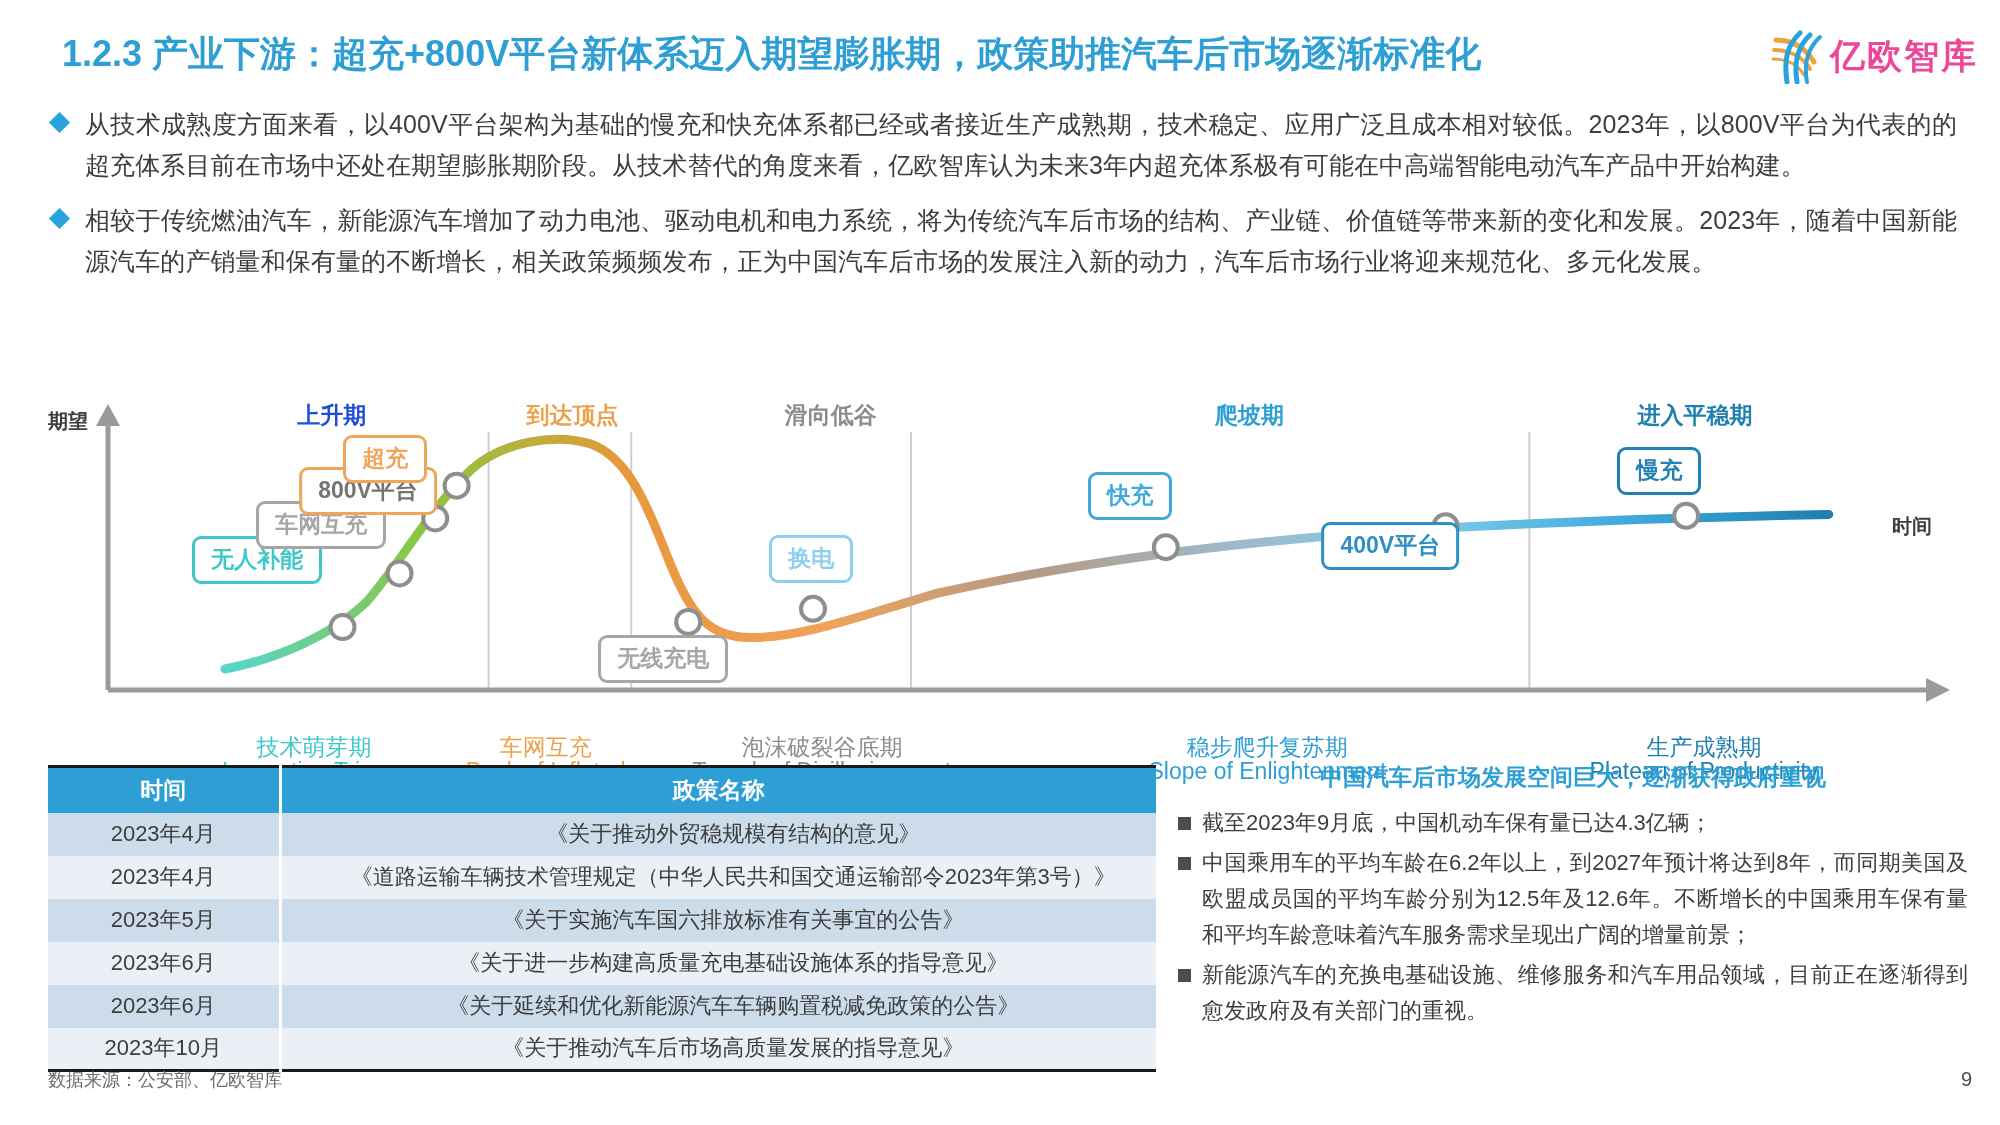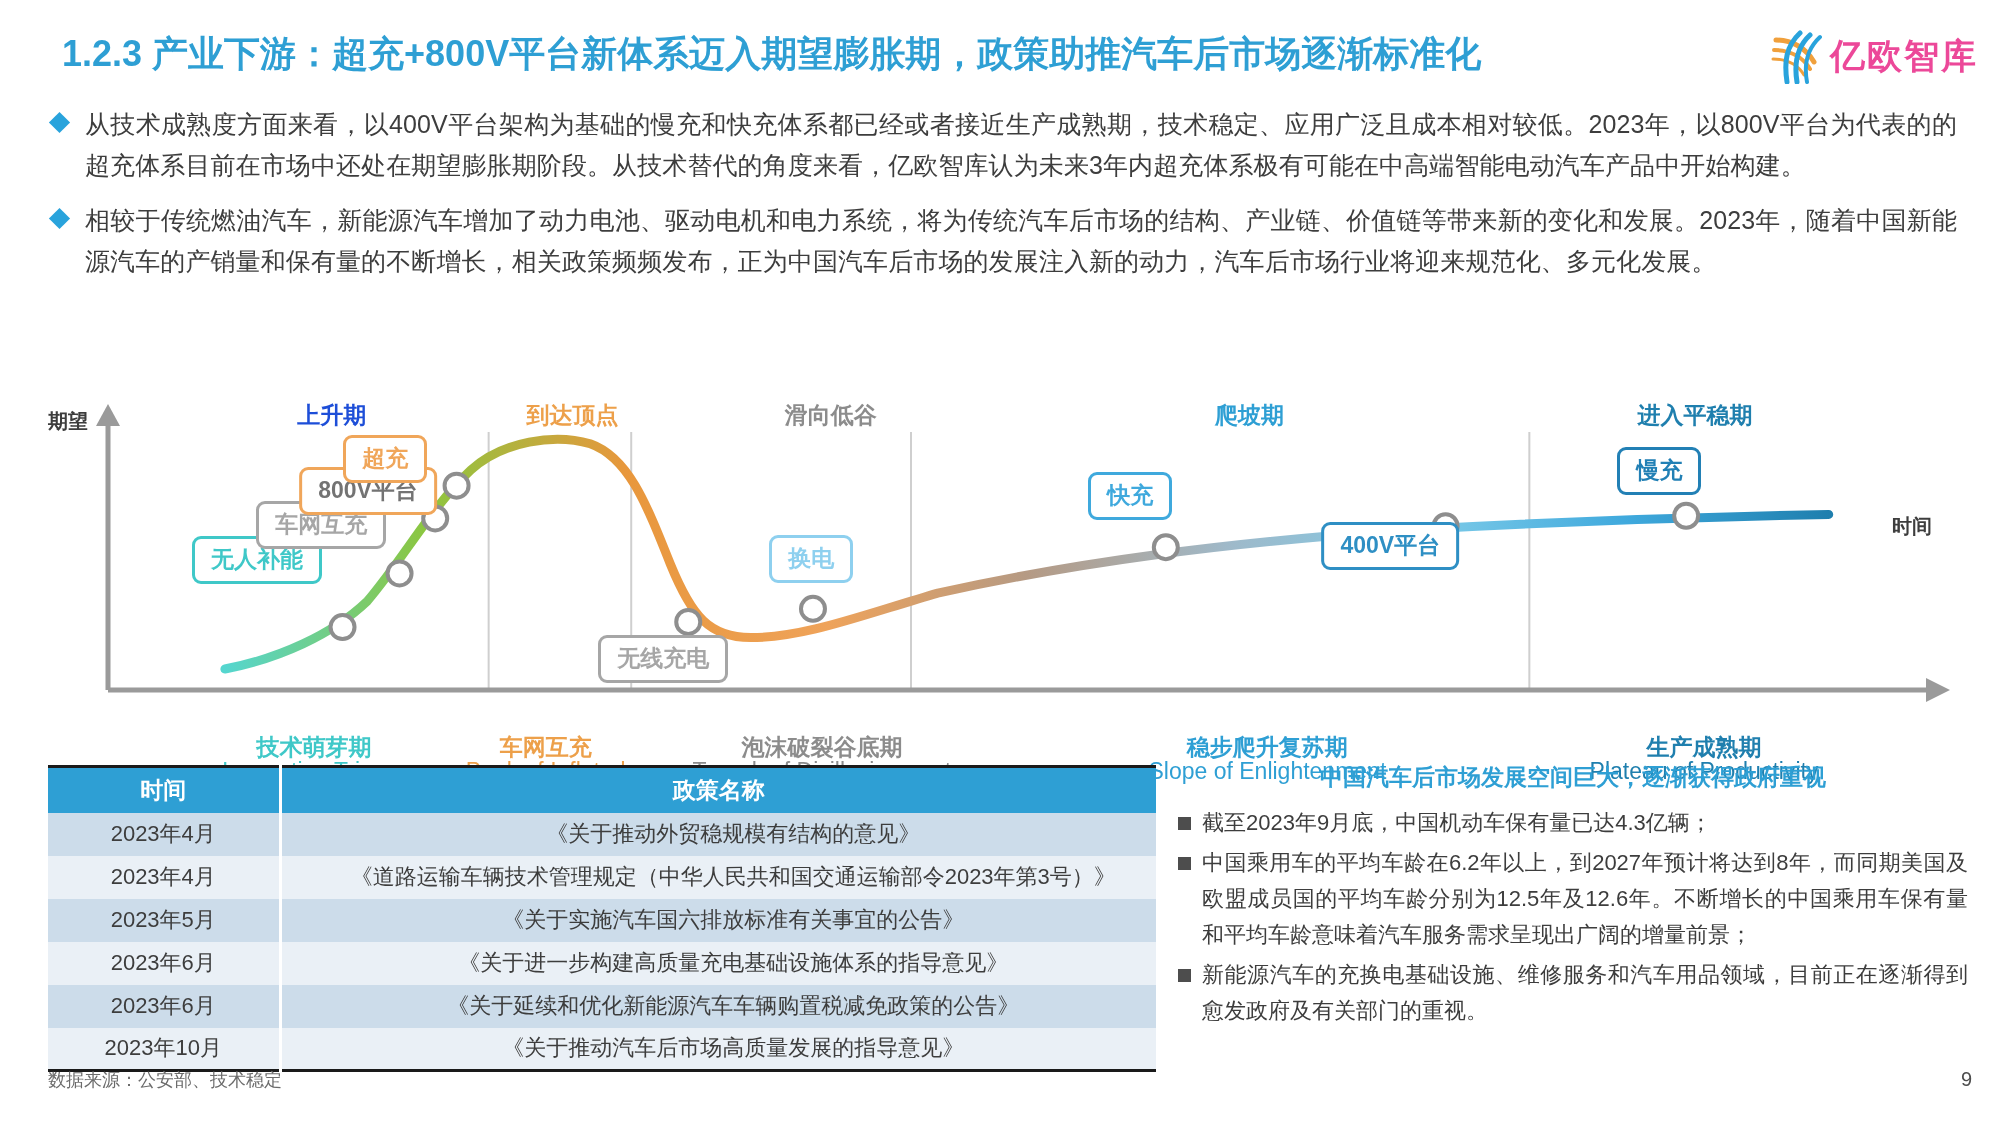--- a/index.html
+++ b/index.html
@@ -110,21 +110,21 @@
   }
 
   
   .phase-bottom {
     position: absolute;
     transform: translateX(-50%);
     text-align: center;
     white-space: nowrap;
     line-height: 1.06;
   }
-  .phase-cn { font-size: 23px; font-weight: bold; }
+  .phase-cn { font-size: 23px; font-weight: normal; }
   .phase-en { font-size: 23px; }
 
   
   .policy-table {
     position: absolute;
     left: 48px; top: 765px;
     width: 1108px;
     border-collapse: collapse;
     border-top: 3px solid #1a1a1a;
     border-bottom: 3px solid #1a1a1a;
@@ -353,16 +353,16 @@
           <span class="rp-sq"></span>
           <span class="rp-text">中国乘用车的平均车龄在6.2年以上，到2027年预计将达到8年，而同期美国及欧盟成员国的平均车龄分别为12.5年及12.6年。不断增长的中国乘用车保有量和平均车龄意味着汽车服务需求呈现出广阔的增量前景；</span>
         </div>
         <div class="rp-item">
           <span class="rp-sq"></span>
           <span class="rp-text">新能源汽车的充换电基础设施、维修服务和汽车用品领域，目前正在逐渐得到愈发政府及有关部门的重视。</span>
         </div>
       </div>
   </div>
 
-  <div class="source">数据来源：公安部、技术稳定</div>
+  <div class="source">数据来源：公安部、亿欧智库</div>
   <div class="pageno">9</div>
 
 </div>
 
 </body></html>

